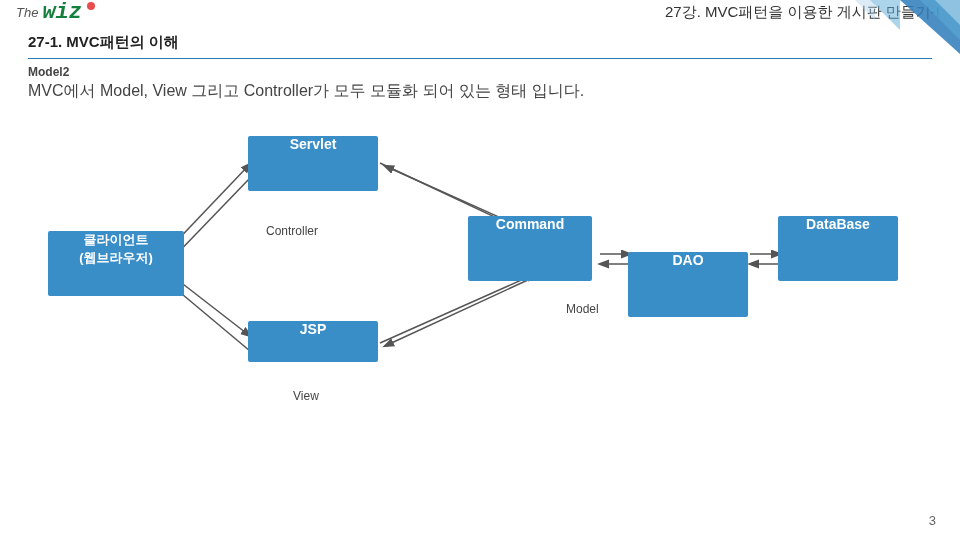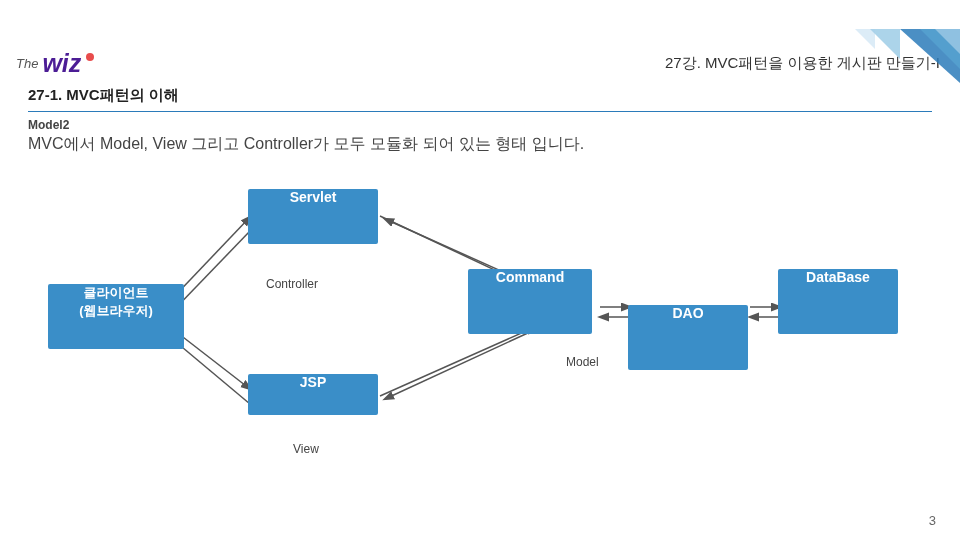--- a/index.html
+++ b/index.html
@@ -10,42 +10,42 @@
       font-family: 'Malgun Gothic', 'Apple SD Gothic Neo', sans-serif;
       overflow: hidden;
       position: relative;
     }
 
     
     .header {
       display: flex;
       align-items: center;
       justify-content: space-between;
-      padding: 20px 20px 8px 16px;
+      padding: 0 20px 8px 16px;
       position: relative;
-      margin-top: 29px;
     }
 
     .logo-area {
       display: flex;
       align-items: center;
       gap: 4px;
     }
 
     .logo-the {
       font-size: 13px;
       color: #555;
       font-style: italic;
     }
 
     .logo-wiz {
-      font-size: 25px;
+      font-size: 22px;
       font-weight: bold;
-      color: #4c1d95;
+      color: #15803d;
       font-style: italic;
+      font-family: Liberation Mono, monospace;
     }
 
     .logo-dot {
       width: 8px;
       height: 8px;
       background: #e84c4c;
       border-radius: 50%;
       margin-bottom: 14px;
       margin-left: 1px;
     }

